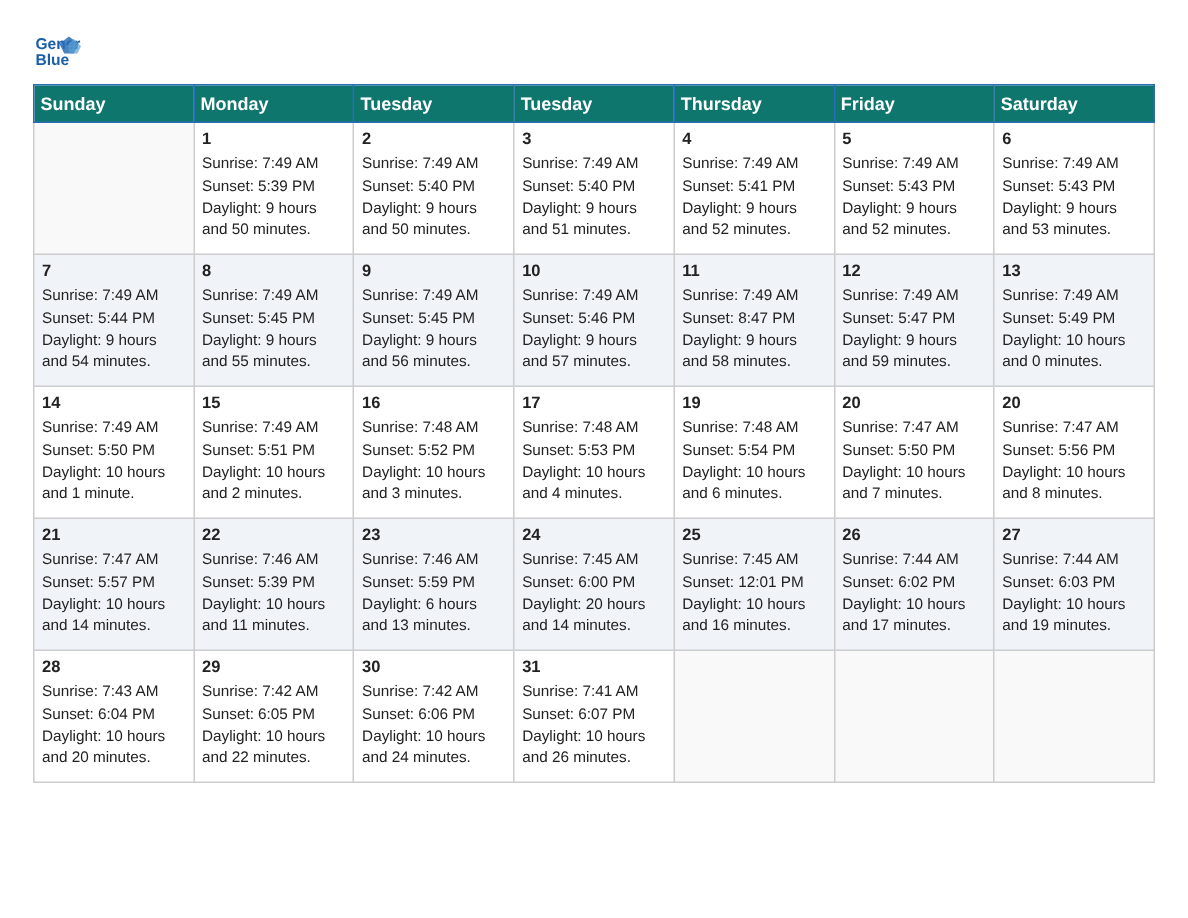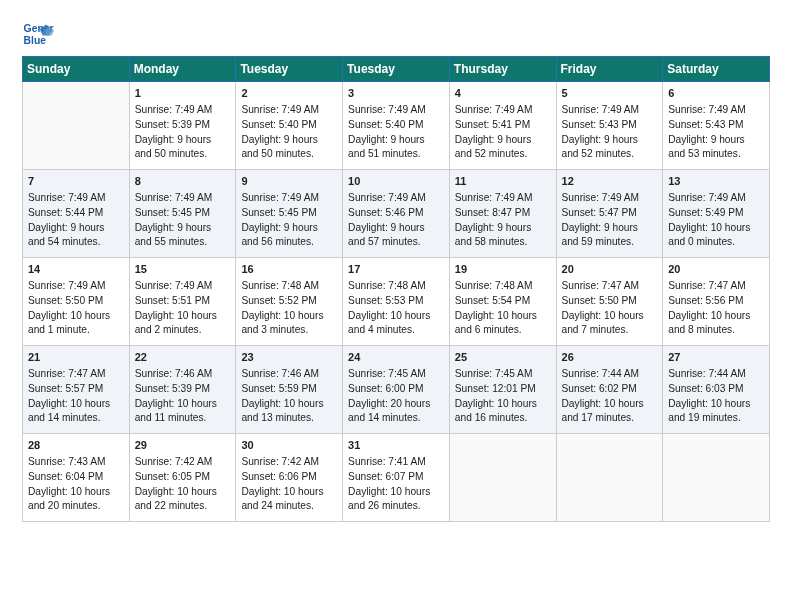--- a/index.html
+++ b/index.html
@@ -152,21 +152,21 @@
           <td><span class="day-num">15</span><span>Sunrise: 7:49 AM</span><br><span>Sunset: 5:51 PM</span><br><span>Daylight: 10 hours and 2 minutes.</span></td>
           <td><span class="day-num">16</span><span>Sunrise: 7:48 AM</span><br><span>Sunset: 5:52 PM</span><br><span>Daylight: 10 hours and 3 minutes.</span></td>
           <td><span class="day-num">17</span><span>Sunrise: 7:48 AM</span><br><span>Sunset: 5:53 PM</span><br><span>Daylight: 10 hours and 4 minutes.</span></td>
           <td><span class="day-num">19</span><span>Sunrise: 7:48 AM</span><br><span>Sunset: 5:54 PM</span><br><span>Daylight: 10 hours and 6 minutes.</span></td>
           <td><span class="day-num">20</span><span>Sunrise: 7:47 AM</span><br><span>Sunset: 5:50 PM</span><br><span>Daylight: 10 hours and 7 minutes.</span></td>
           <td><span class="day-num">20</span><span>Sunrise: 7:47 AM</span><br><span>Sunset: 5:56 PM</span><br><span>Daylight: 10 hours and 8 minutes.</span></td>
         </tr>
         <tr>
           <td><span class="day-num">21</span><span>Sunrise: 7:47 AM</span><br><span>Sunset: 5:57 PM</span><br><span>Daylight: 10 hours and 14 minutes.</span></td>
           <td><span class="day-num">22</span><span>Sunrise: 7:46 AM</span><br><span>Sunset: 5:39 PM</span><br><span>Daylight: 10 hours and 11 minutes.</span></td>
-          <td><span class="day-num">23</span><span>Sunrise: 7:46 AM</span><br><span>Sunset: 5:59 PM</span><br><span>Daylight: 10 hours and 13 minutes.</span></td>
+          <td><span class="day-num">23</span><span>Sunrise: 7:46 AM</span><br><span>Sunset: 5:59 PM</span><br><span>Daylight: 6 hours and 13 minutes.</span></td>
           <td><span class="day-num">24</span><span>Sunrise: 7:45 AM</span><br><span>Sunset: 6:00 PM</span><br><span>Daylight: 20 hours and 14 minutes.</span></td>
           <td><span class="day-num">25</span><span>Sunrise: 7:45 AM</span><br><span>Sunset: 12:01 PM</span><br><span>Daylight: 10 hours and 16 minutes.</span></td>
           <td><span class="day-num">26</span><span>Sunrise: 7:44 AM</span><br><span>Sunset: 6:02 PM</span><br><span>Daylight: 10 hours and 17 minutes.</span></td>
           <td><span class="day-num">27</span><span>Sunrise: 7:44 AM</span><br><span>Sunset: 6:03 PM</span><br><span>Daylight: 10 hours and 19 minutes.</span></td>
         </tr>
         <tr>
           <td><span class="day-num">28</span><span>Sunrise: 7:43 AM</span><br><span>Sunset: 6:04 PM</span><br><span>Daylight: 10 hours and 20 minutes.</span></td>
           <td><span class="day-num">29</span><span>Sunrise: 7:42 AM</span><br><span>Sunset: 6:05 PM</span><br><span>Daylight: 10 hours and 22 minutes.</span></td>
           <td><span class="day-num">30</span><span>Sunrise: 7:42 AM</span><br><span>Sunset: 6:06 PM</span><br><span>Daylight: 10 hours and 24 minutes.</span></td>
           <td><span class="day-num">31</span><span>Sunrise: 7:41 AM</span><br><span>Sunset: 6:07 PM</span><br><span>Daylight: 10 hours and 26 minutes.</span></td>

